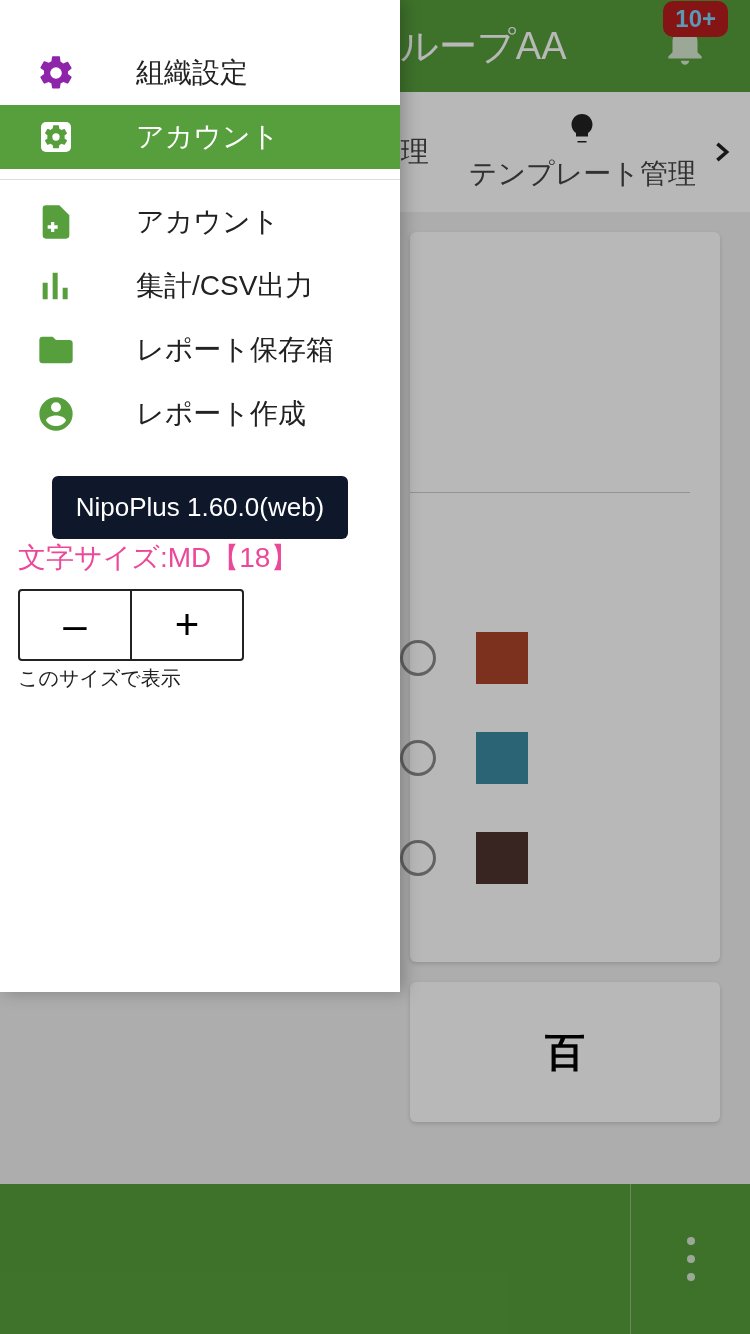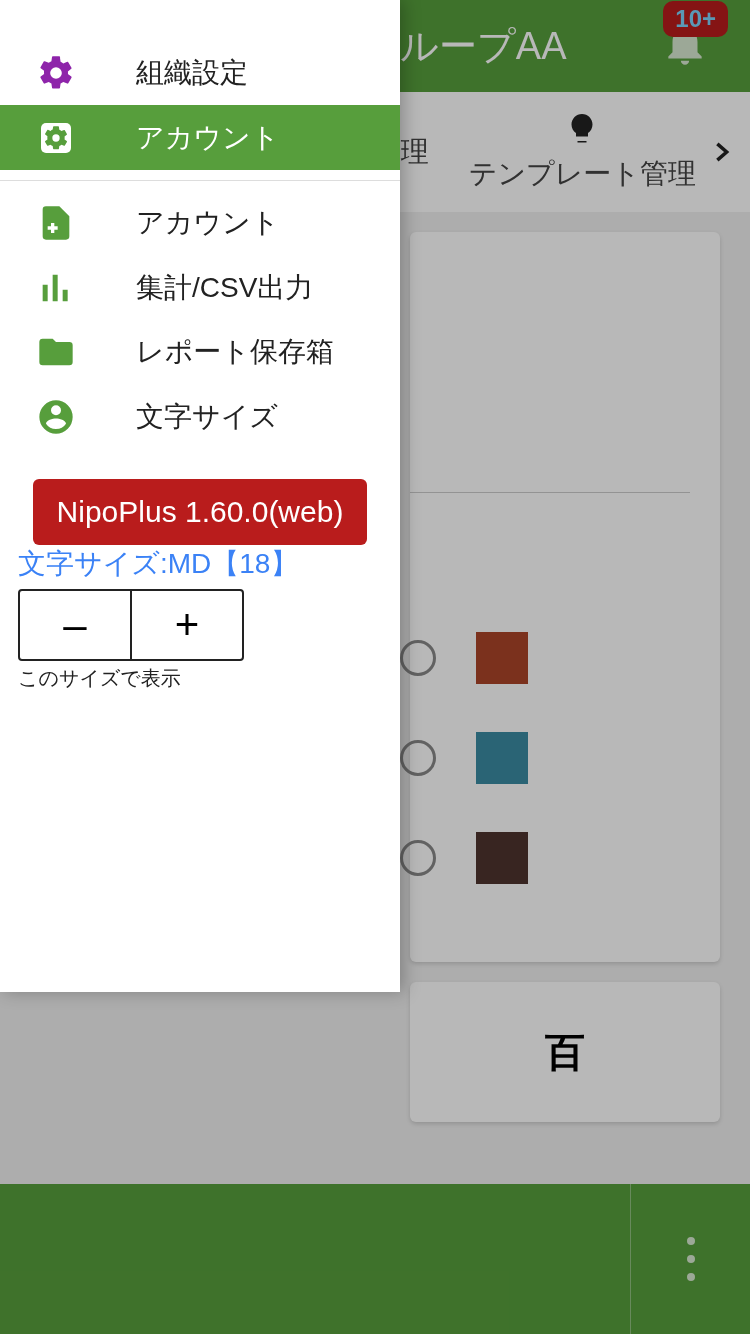--- a/index.html
+++ b/index.html
@@ -46,24 +46,24 @@
   .drawer { position: absolute; top: 0; left: 0; width: 400px; height: 992px; background: #fff; box-shadow: 4px 0 16px rgba(0,0,0,0.25); display: flex; flex-direction: column; }
   .d-top-pad { height: 60px; }
   
   .d-item { display: flex; align-items: center; height: 95px; padding-left: 36px; cursor: pointer; }
   .d-item.active { background: #579e3c; }
   .d-icon { width: 40px; height: 40px; display: flex; align-items: center; justify-content: center; }
   .d-label { margin-left: 60px; font-size: 28px; color: #222; }
   .d-item.active .d-label { color: #fff; }
   
   .d-divider { height: 1px; background: #ddd; margin: 10px 0; }
-  .version-pill { margin: 30px auto 0 auto; background: #b91c1c; color: #fff; font-size: 30px; padding: 16px 24px; border-radius: 6px; width: fit-content; }
+  .version-pill { margin: 30px auto 0 auto; background: #0f172a; color: #fff; font-size: 26px; padding: 16px 24px; border-radius: 6px; width: fit-content; }
   
   .font-zone { margin-top: auto; margin-bottom: 300px; padding: 0 18px; }
-  .font-title { font-size: 28px; color: #3b82f6; margin-bottom: 6px; }
+  .font-title { font-size: 28px; color: #ec4899; margin-bottom: 12px; }
   .font-btns { display: flex; border: 2px solid #222; width: 226px; height: 72px; border-radius: 4px; }
   .font-btn { flex: 1; display: flex; align-items: center; justify-content: center; font-size: 42px; font-weight: 400; }
   .font-btn.minus { border-right: 2px solid #222; }
   .font-note { font-size: 20px; color: #222; margin-top: 4px; }
   
   
   .g-green { fill: #579e3c; }
   .g-white { fill: #fff; }
   .g-purple { fill: #8e24aa; }
 </style>
@@ -173,21 +173,21 @@
     </span>
     <span class="d-label">レポート保存箱</span>
   </div>
 
   <div class="d-item">
     <span class="d-icon">
       <svg viewBox="0 0 24 24" width="40" height="40" class="g-green">
           <path d="M12 2a10 10 0 1 0 0 20 10 10 0 0 0 0-20zm0 3a3 3 0 1 1 0 6 3 3 0 0 1 0-6zm0 14.2a7.2 7.2 0 0 1-6-3.22c.03-1.99 4-3.08 6-3.08s5.97 1.09 6 3.08a7.2 7.2 0 0 1-6 3.22z"></path>
         </svg>
     </span>
-    <span class="d-label">文字サイズ</span>
+    <span class="d-label">レポート作成</span>
   </div>
 
   <div class="version-pill">NipoPlus 1.60.0(web)</div>
 
   <div class="font-zone">
     <div class="font-title">文字サイズ:MD【18】</div>
     <div class="font-btns">
       <div class="font-btn minus">–</div>
       <div class="font-btn">+</div>
     </div>

